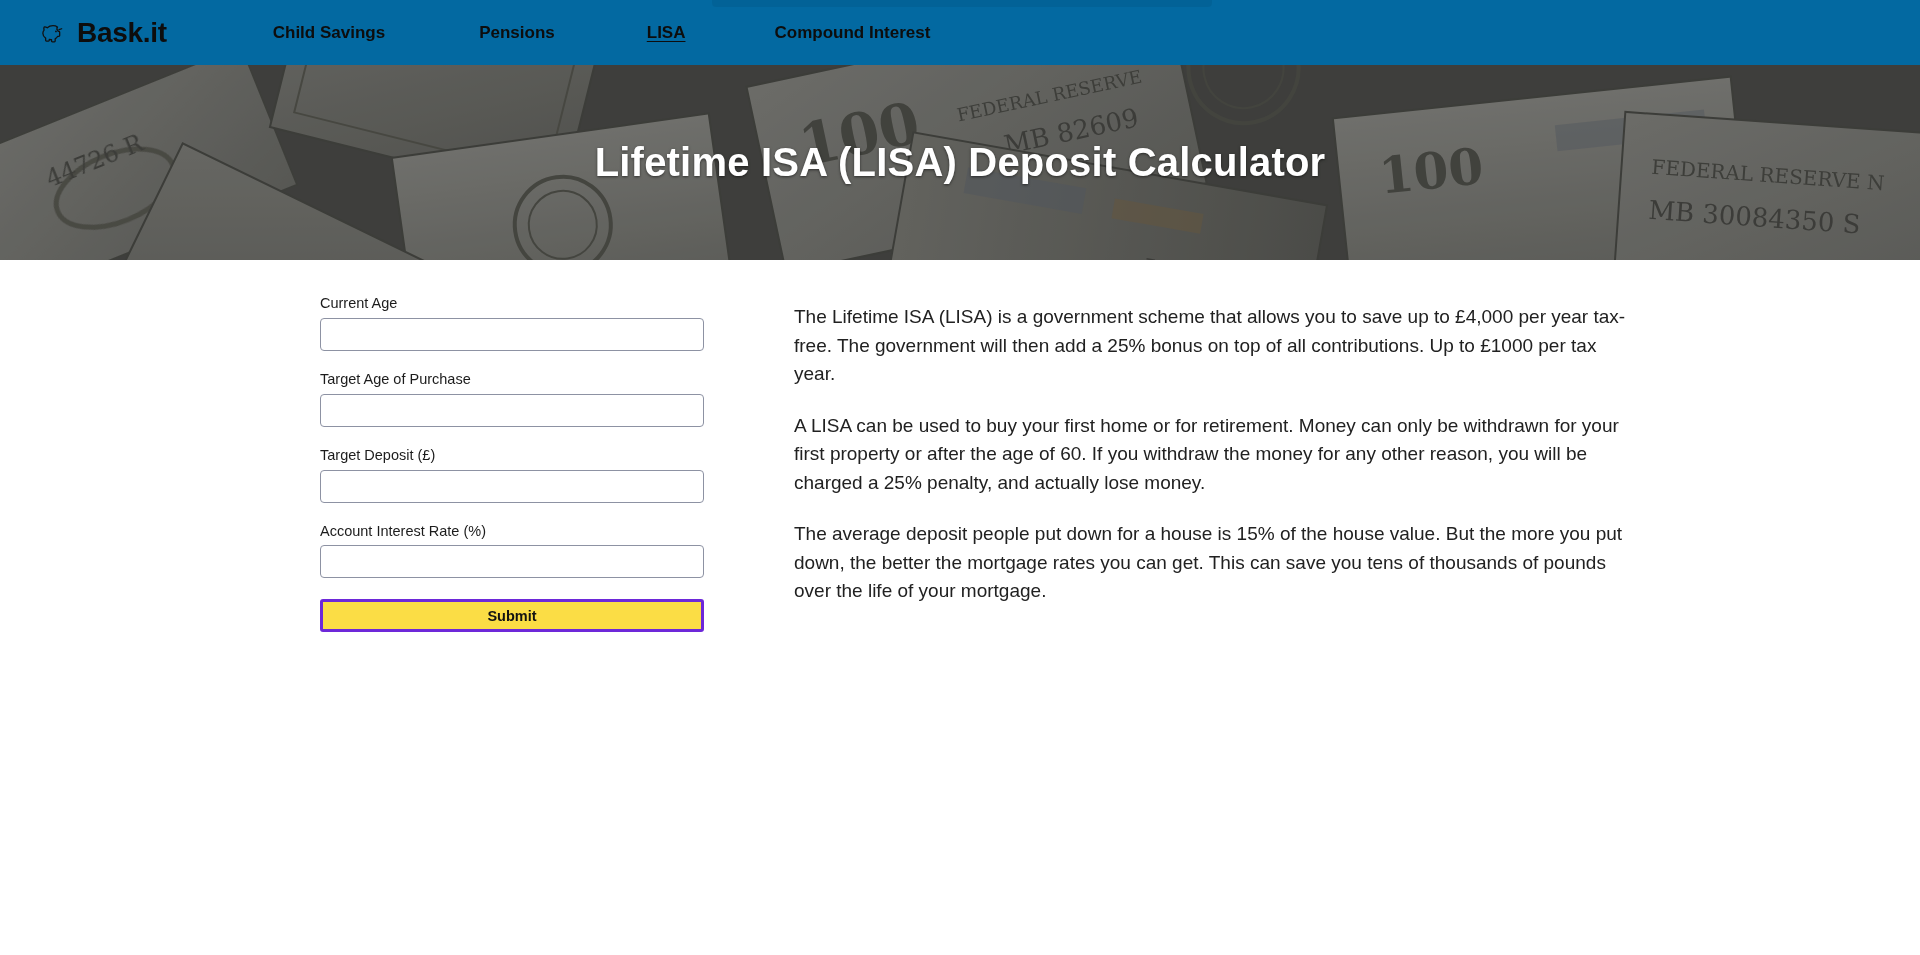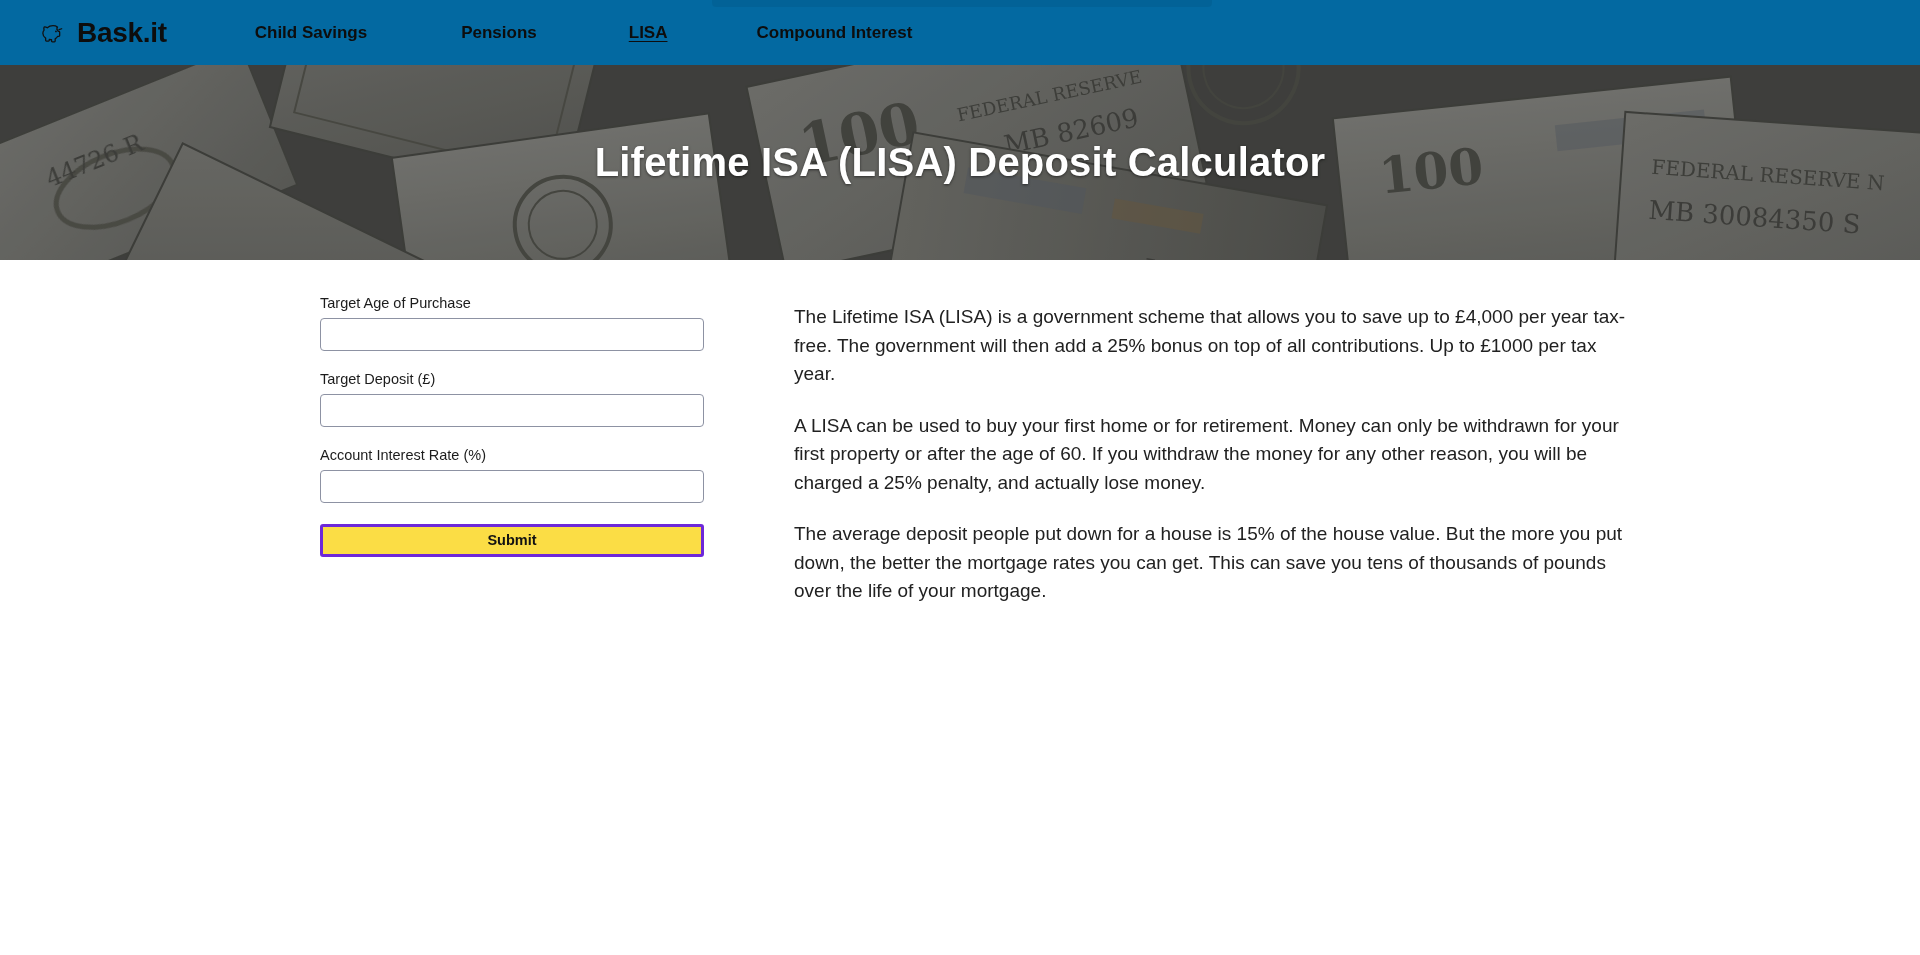--- a/index.html
+++ b/index.html
@@ -53,20 +53,21 @@
     font-size: 28px;
     font-weight: bold;
     color: #0d0d0d;
     letter-spacing: -0.3px;
     line-height: 1;
     white-space: nowrap;
   }
   .nav-links {
     display: flex;
     align-items: center;
+    margin-left: 18px;
   }
   .nav-link {
     font-size: 17px;
     font-weight: bold;
     color: #0d0d0d;
     text-decoration: none;
     white-space: nowrap;
     cursor: pointer;
   }
   .nav-link.nl-0 { margin-right: 94px; }
@@ -262,20 +263,24 @@
   </svg>
   <div class="hero-overlay"></div>
   <h1 class="hero-title">Lifetime ISA (LISA) Deposit Calculator</h1>
 </div>
 
 <div class="main">
   <div class="container">
 
     <form class="form-col">
       <div class="field">
+        <label class="field-label">Current Age</label>
+        <input class="field-input" type="text" placeholder="" style="">
+      </div>
+      <div class="field">
         <label class="field-label">Target Age of Purchase</label>
         <input class="field-input" type="text" placeholder="" style="">
       </div>
       <div class="field">
         <label class="field-label">Target Deposit (£)</label>
         <input class="field-input" type="text" placeholder="" style="">
       </div>
       <div class="field">
         <label class="field-label">Account Interest Rate (%)</label>
         <input class="field-input" type="text" placeholder="" style="">

